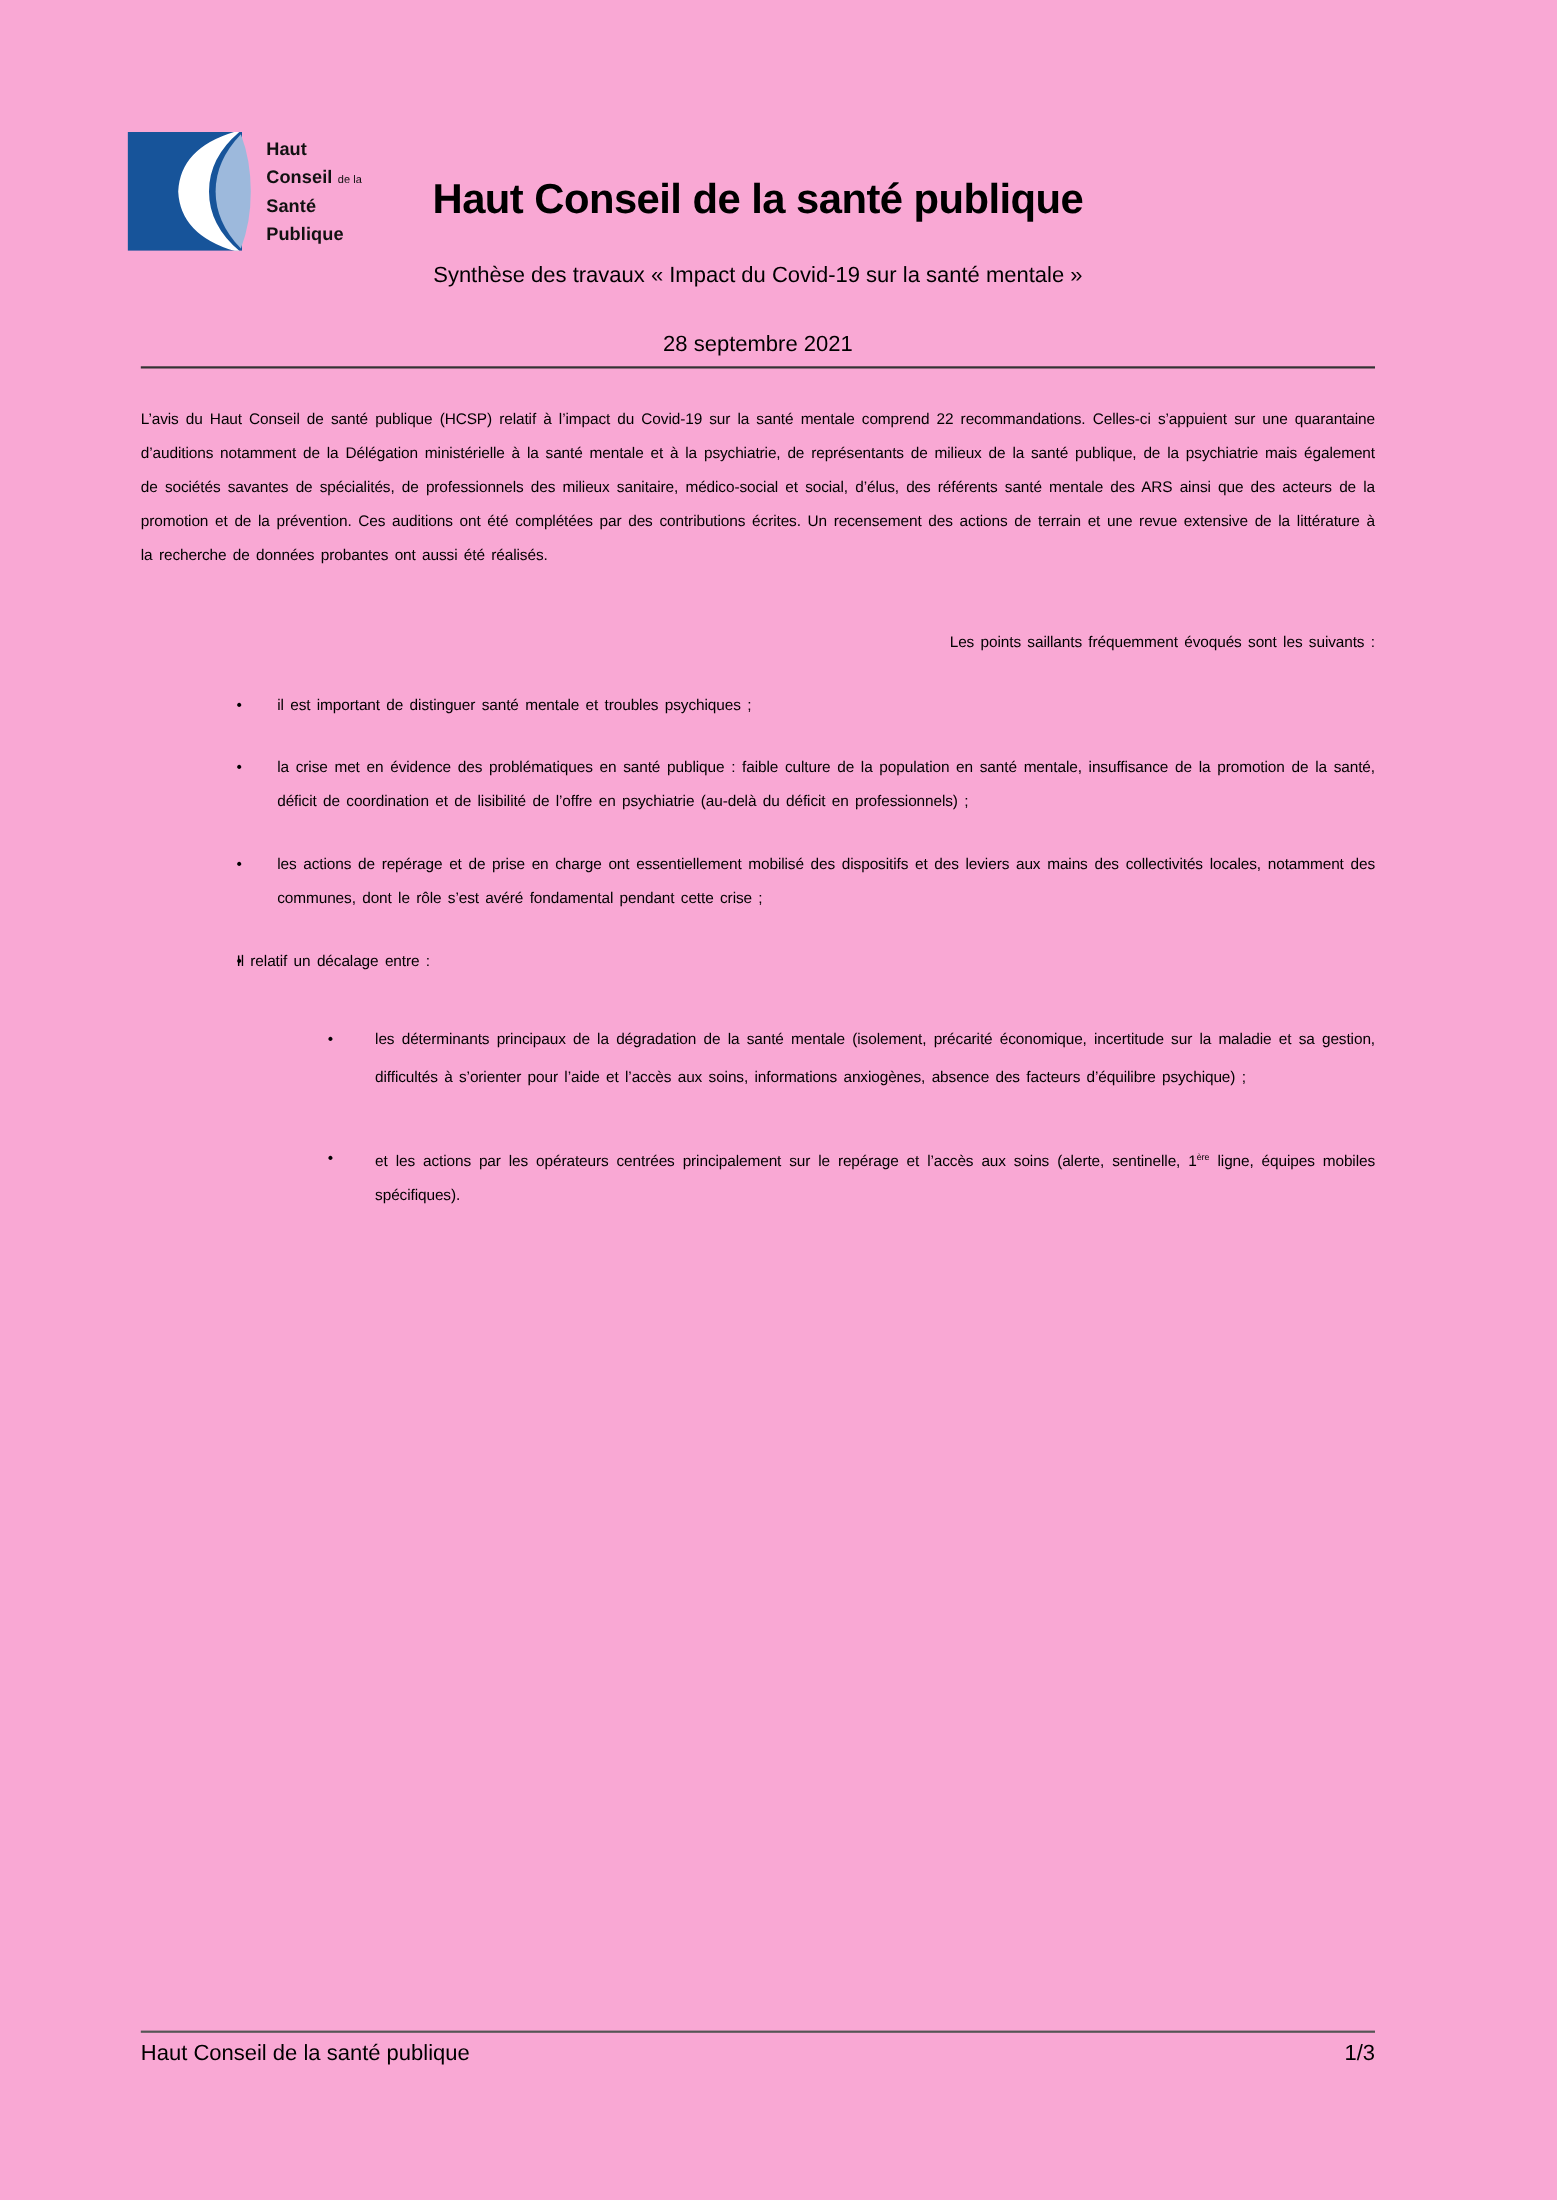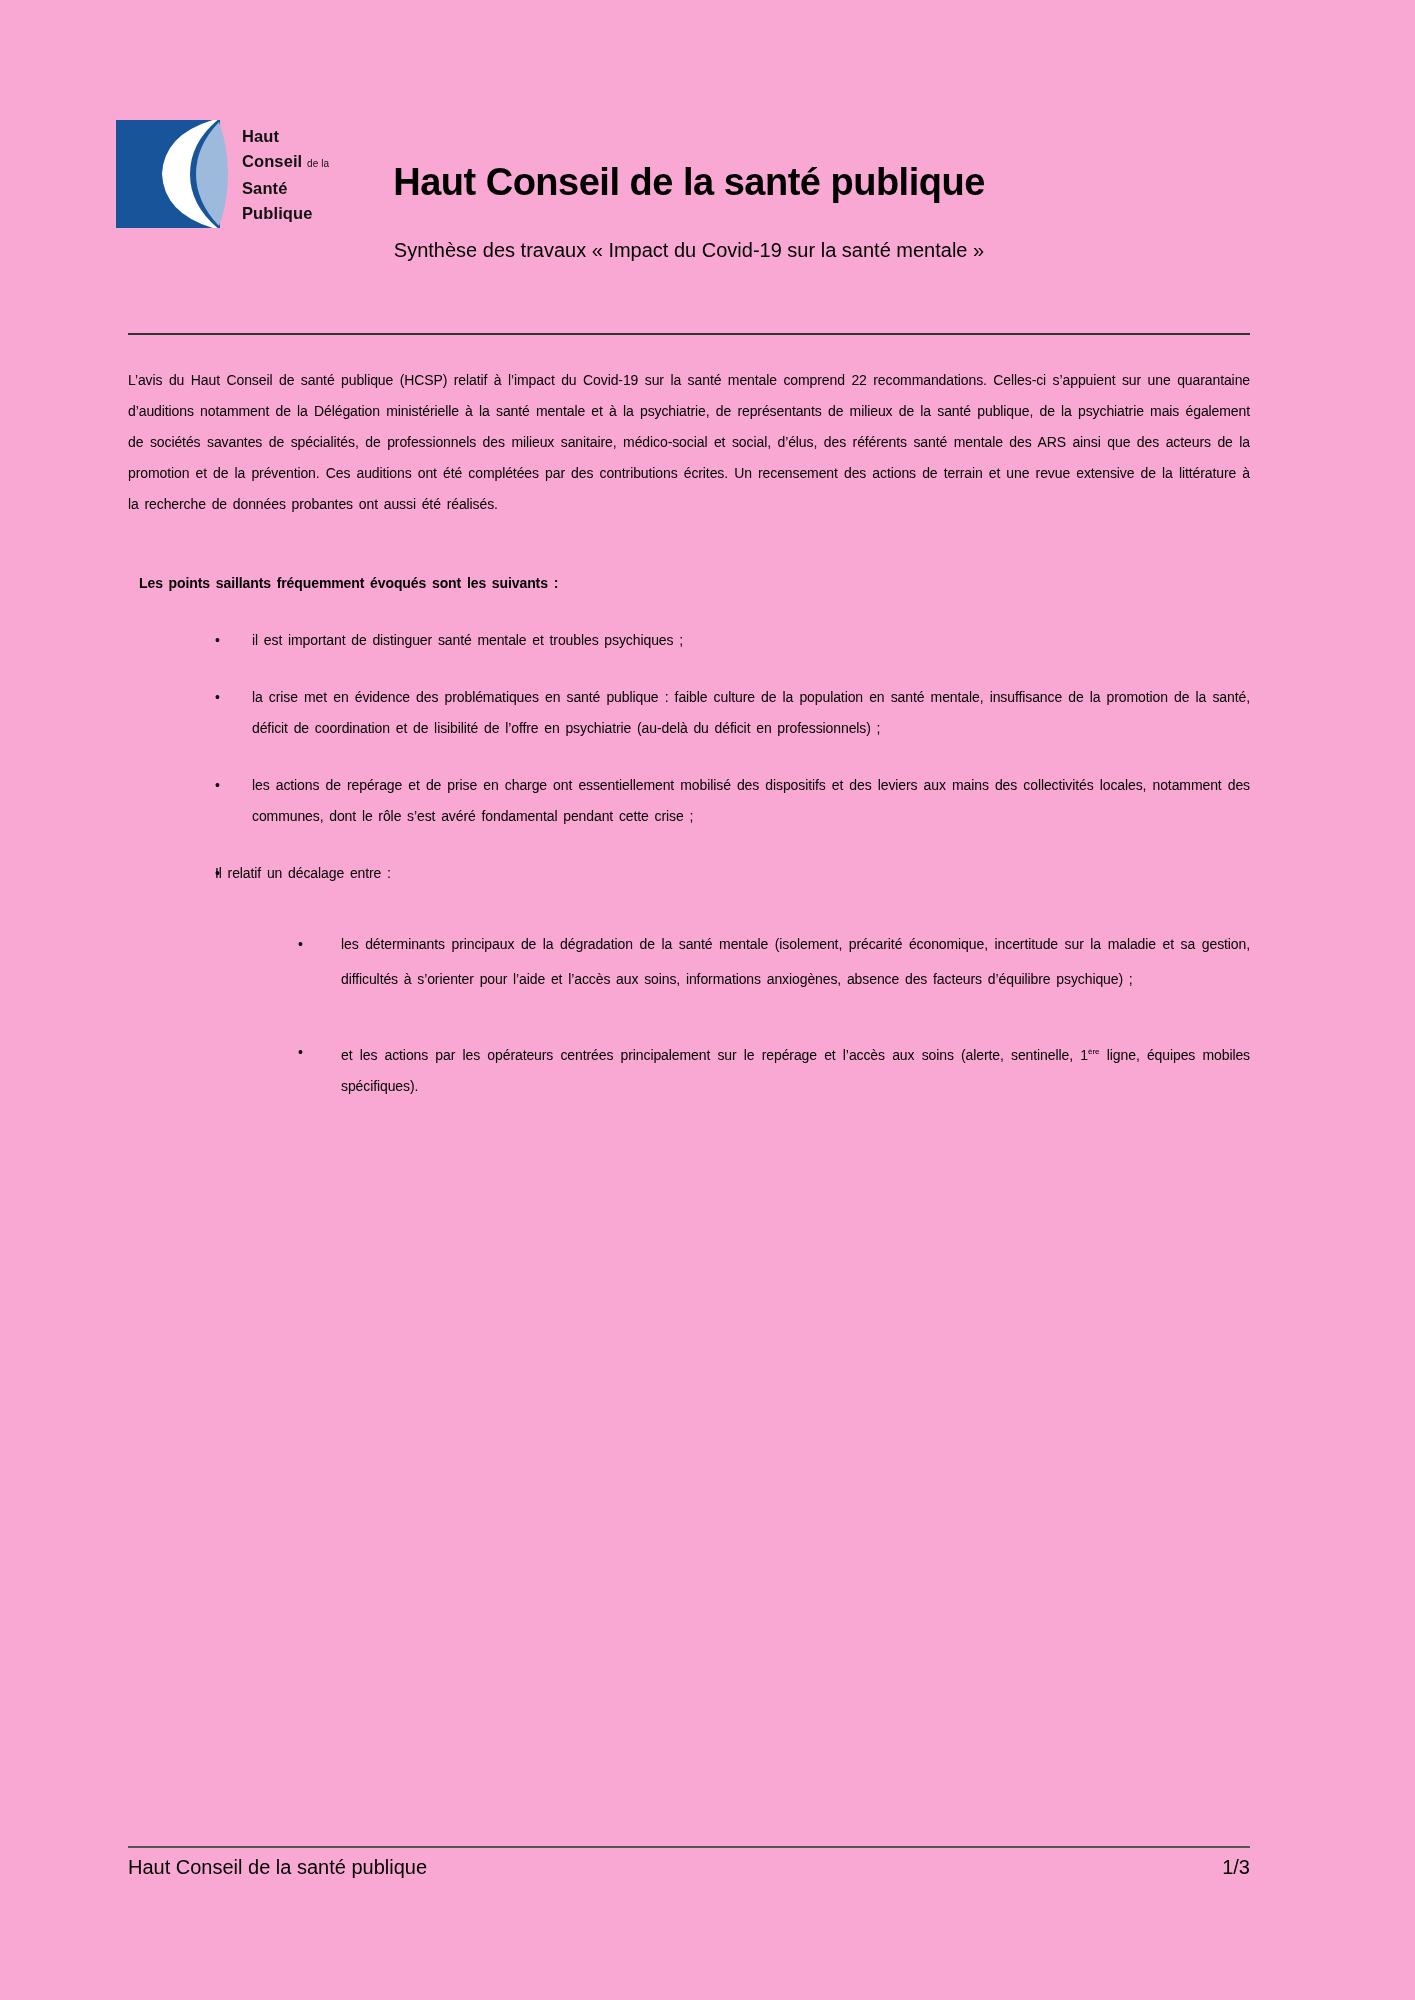--- a/index.html
+++ b/index.html
@@ -25,21 +25,21 @@
   .doc-subtitle{ top:240px; font-size:20px; line-height:1; }
   .doc-date    { top:303px; font-size:20px; line-height:1; }
   .header-rule { position:absolute; left:128px; width:1122px; top:333px; height:2px; background:#333; }
 
   
   .body-block {
     position:absolute; left:128px; top:365px; width:1122px;
     font-size:14px; line-height:31px; word-spacing:2px; letter-spacing:-0.1px;
   }
   .para { margin:0; text-align:justify; }
-  .points-intro { margin:48px 0 0 4px; padding-left:7px; text-align:left;font-weight:bold; }
+  .points-intro { margin:48px 0 0 4px; padding-left:7px; text-align:right; }
   .blist { list-style:none; margin:0; padding:0; }
   .blist-1 { margin-top:26px; }
   .blist-1 > li { position:relative; margin-left:124px; text-align:justify; }
   .blist-1 > li + li { margin-top:26px; }
   .decalage-intro { margin:26px 0 0 87px; text-align:left; }
   .blist-2 { margin-top:40px; }
   .blist-2 > li { position:relative; margin-left:213px; text-align:justify; }
   .blist-2 > li + li { margin-top:42px; }
   .bullet-marker { position:absolute; left:-37px; top:0; }
   .blist-2 .bullet-marker { left:-43px; }
@@ -64,20 +64,21 @@
     <div class="logo-text">
       <div><span>Haut</span></div>
       <div><span>Conseil</span> <span class="small">de la</span></div>
       <div><span>Santé</span></div>
       <div><span>Publique</span></div>
     </div>
   </div>
 
   <div class="header-block doc-title">Haut Conseil de la santé publique</div>
   <div class="header-block doc-subtitle">Synthèse des travaux « Impact du Covid-19 sur la santé mentale »</div>
+  <div class="header-block doc-date">28 septembre 2021</div>
   <div class="header-rule"></div>
 
   <div class="body-block">
     <p class="para">L’avis du Haut Conseil de santé publique (HCSP) relatif à l’impact du Covid-19 sur la santé mentale comprend 22 recommandations. Celles-ci s’appuient sur une quarantaine d’auditions notamment de la Délégation ministérielle à la santé mentale et à la psychiatrie, de représentants de milieux de la santé publique, de la psychiatrie mais également de sociétés savantes de spécialités, de professionnels des milieux sanitaire, médico-social et social, d’élus, des référents santé mentale des ARS ainsi que des acteurs de la promotion et de la prévention. Ces auditions ont été complétées par des contributions écrites. Un recensement des actions de terrain et une revue extensive de la littérature à la recherche de données probantes ont aussi été réalisés.</p>
 
     <p class="para points-intro">Les points saillants fréquemment évoqués sont les suivants :</p>
 
     <ul class="blist blist-1">
       <li>
         <span class="bullet-marker">•</span>

